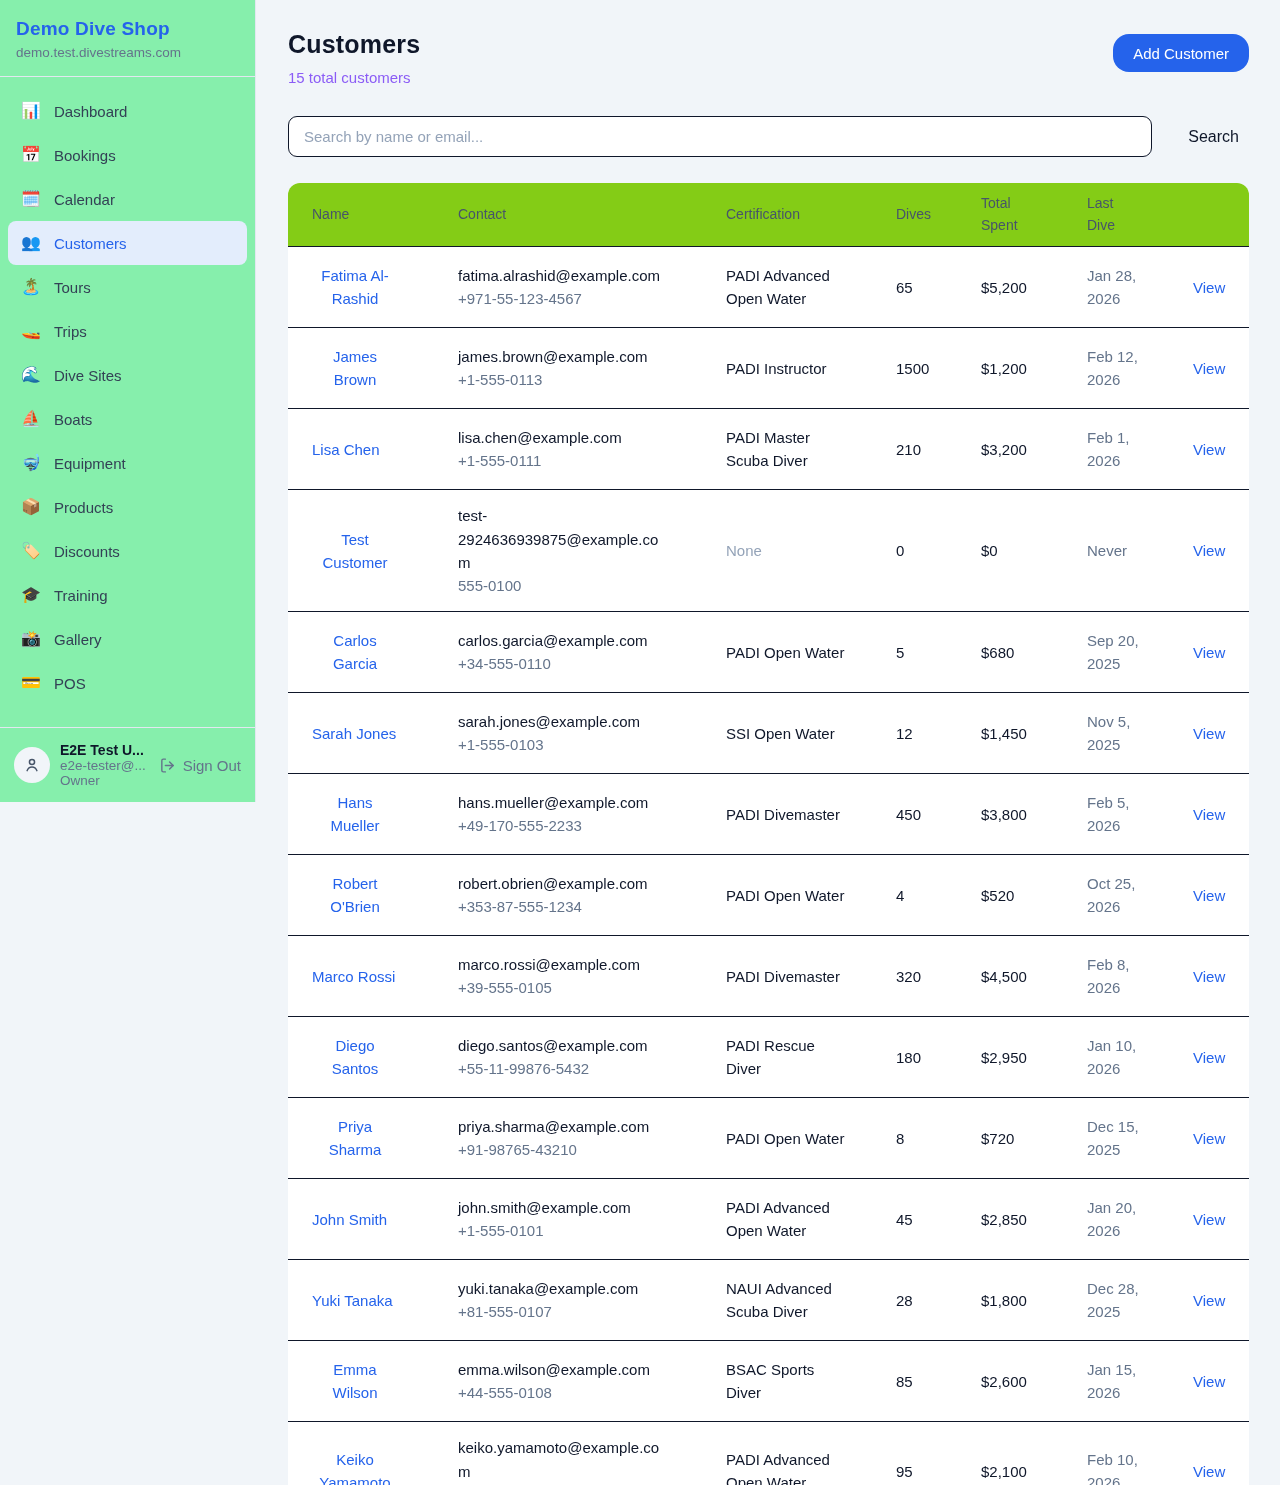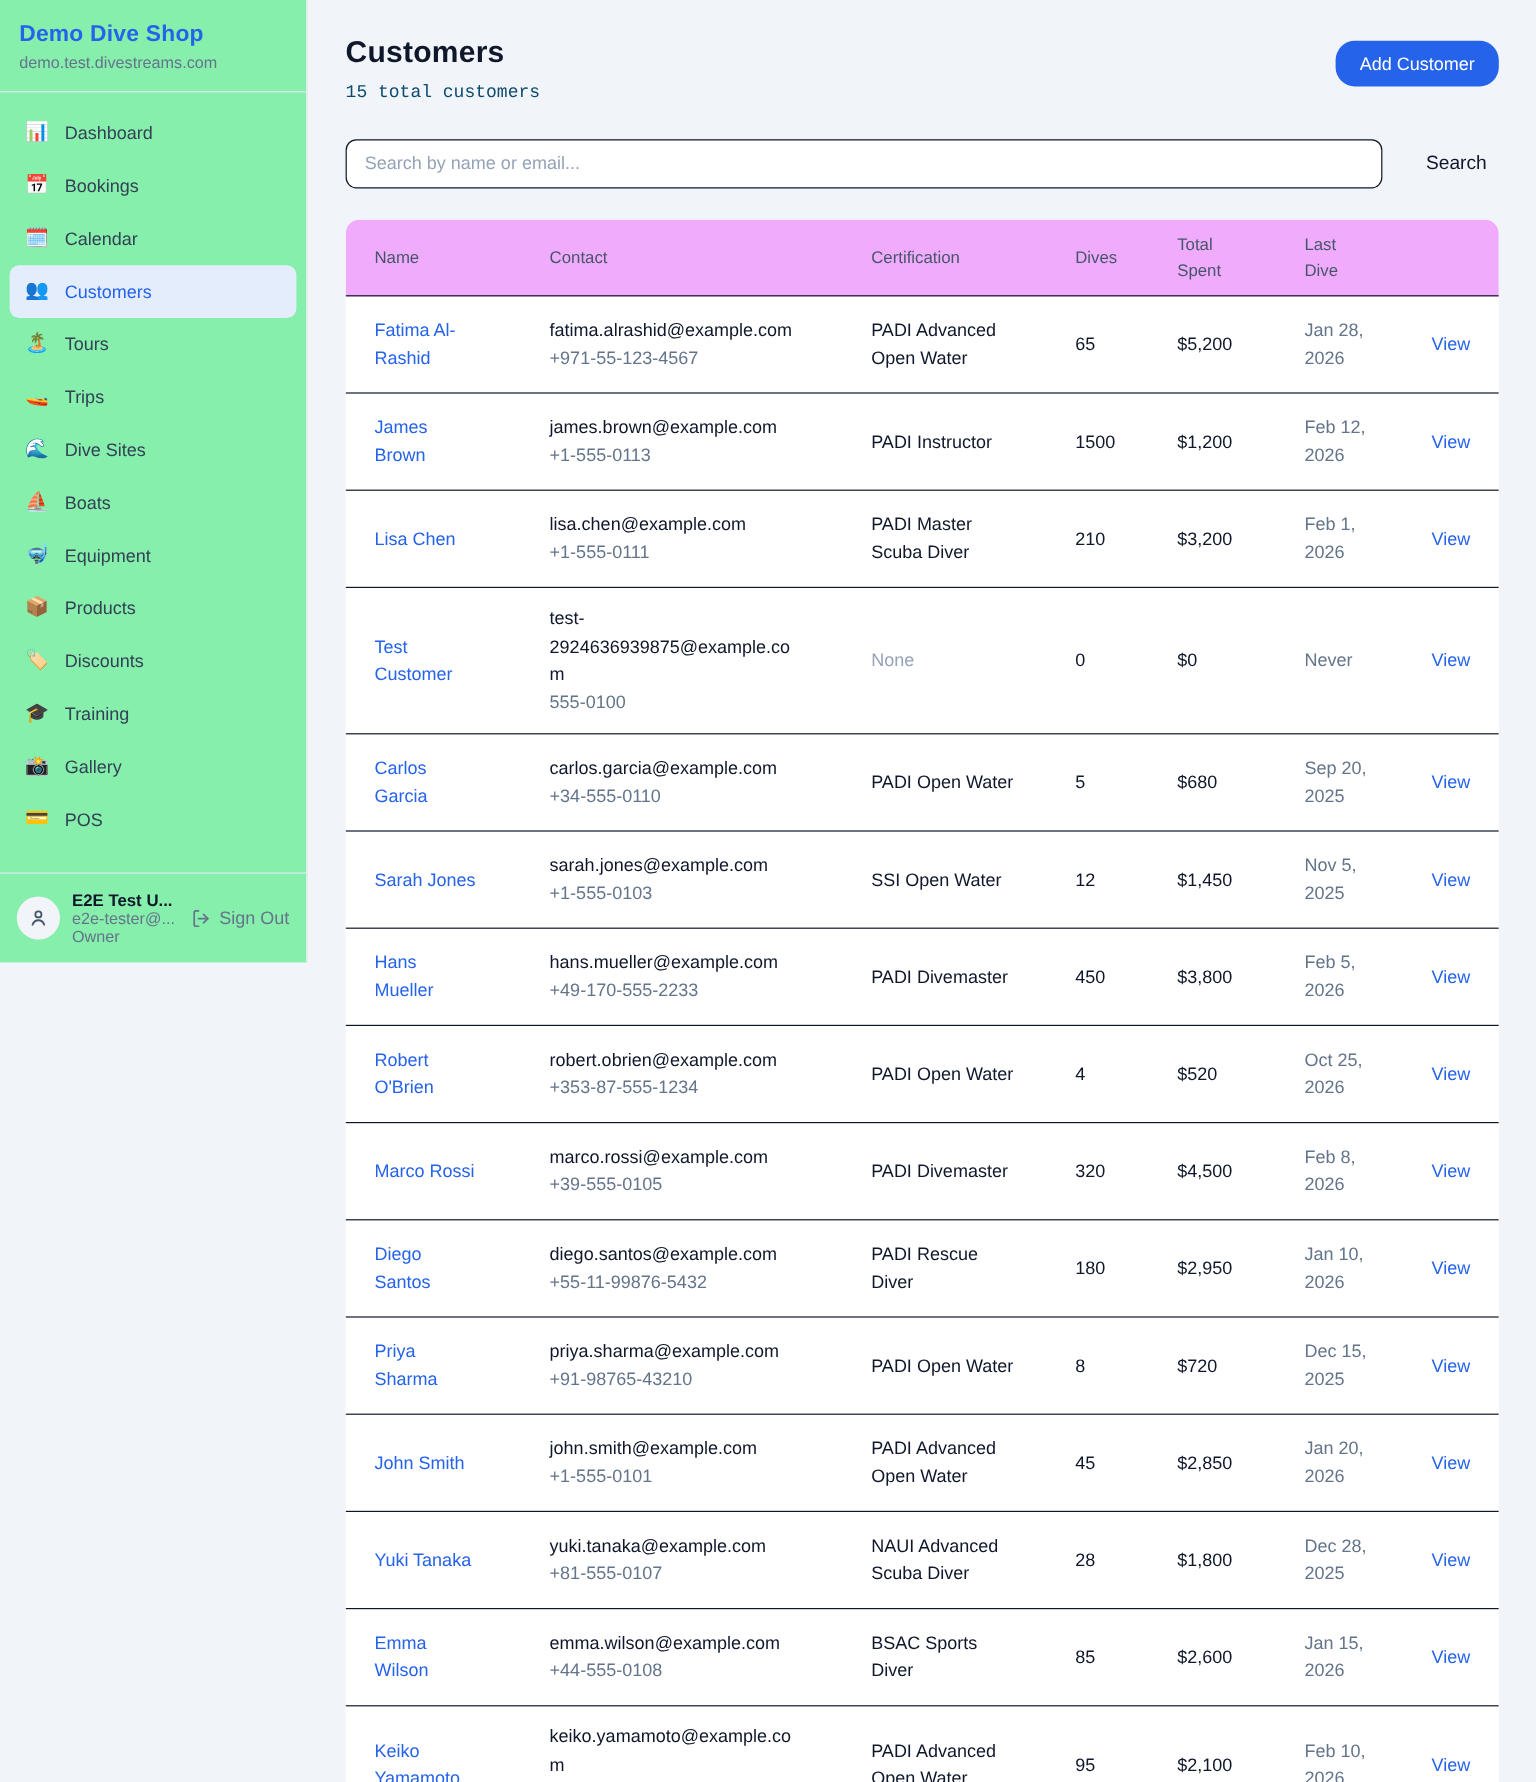--- a/index.html
+++ b/index.html
@@ -45,21 +45,21 @@
   .user-name { font-size:14px; font-weight:700; color:#0f172a; white-space:nowrap; }
   .user-email, .user-role { font-size:13.5px; color:#64748b; white-space:nowrap; }
   .signout {
     display:flex; align-items:center; gap:7px;
     color:#64748b; font-size:15px; cursor:pointer; white-space:nowrap;
   }
   
   .main { margin-left:256px; padding:30px 31px 40px 32px; }
   .page-head { display:flex; justify-content:space-between; align-items:flex-start; }
   .page-title { font-size:25px; font-weight:700; color:#0f172a; letter-spacing:.2px; }
-  .page-sub { margin-top:10px; font-size:15px; color:#0c4a6e;font-family:Liberation Mono, monospace; }
+  .page-sub { margin-top:10px; font-size:15px; color:#8b5cf6; }
   .btn-primary {
     background:#2563eb; color:#ffffff; border:none;
     font-family:inherit; font-size:15px; font-weight:500;
     height:38px; padding:0 20px; border-radius:16px; cursor:pointer;
     margin-top:4px;
   }
   .search-row { display:flex; align-items:center; gap:26px; margin-top:30px; }
   .search-input {
     flex:1 1 auto; height:41px;
     border:1px solid #0f172a; border-radius:9px;
@@ -75,33 +75,33 @@
   .card {
     margin-top:26px; background:#ffffff;
     border-radius:12px; overflow:hidden;
   }
   .tr {
     display:grid;
     grid-template-columns:146px 268px 170px 85px 106px 106px 1fr;
     padding-left:24px; align-items:center;
   }
   .thead {
-    background:#f0abfc;
+    background:#84cc16;
     border-bottom:1.5px solid #0f172a;
     min-height:62px;
     font-size:14px; color:#475569;
   }
   .thead .cell { padding:10px 12px 10px 0; }
   .th-wrap { display:inline-block; }
   .th-total .th-wrap { max-width:46px; }
   .th-last  .th-wrap { max-width:40px; }
   .row { min-height:81px; font-size:15px; }
   .row:not(:last-child) { border-bottom:1px solid #0f172a; }
   .cell { padding:14px 12px 14px 0; line-height:1.55; }
-  .c-name a { color:#2563eb; text-decoration:none; display:inline-block; max-width:86px; }
+  .c-name a { color:#2563eb; text-decoration:none; display:inline-block; max-width:86px;text-align:center; }
   .c-contact .inner { max-width:212px; word-break:break-word; }
   .c-contact .phone { color:#64748b; }
   .c-cert .inner { display:inline-block; max-width:122px; }
   .c-cert .muted { color:#94a3b8; }
   .c-date { color:#64748b; }
   .c-date .inner { display:inline-block; max-width:72px; }
   .c-view a { color:#2563eb; text-decoration:none; }
   svg { display:block; }
 </style>
 </head>

